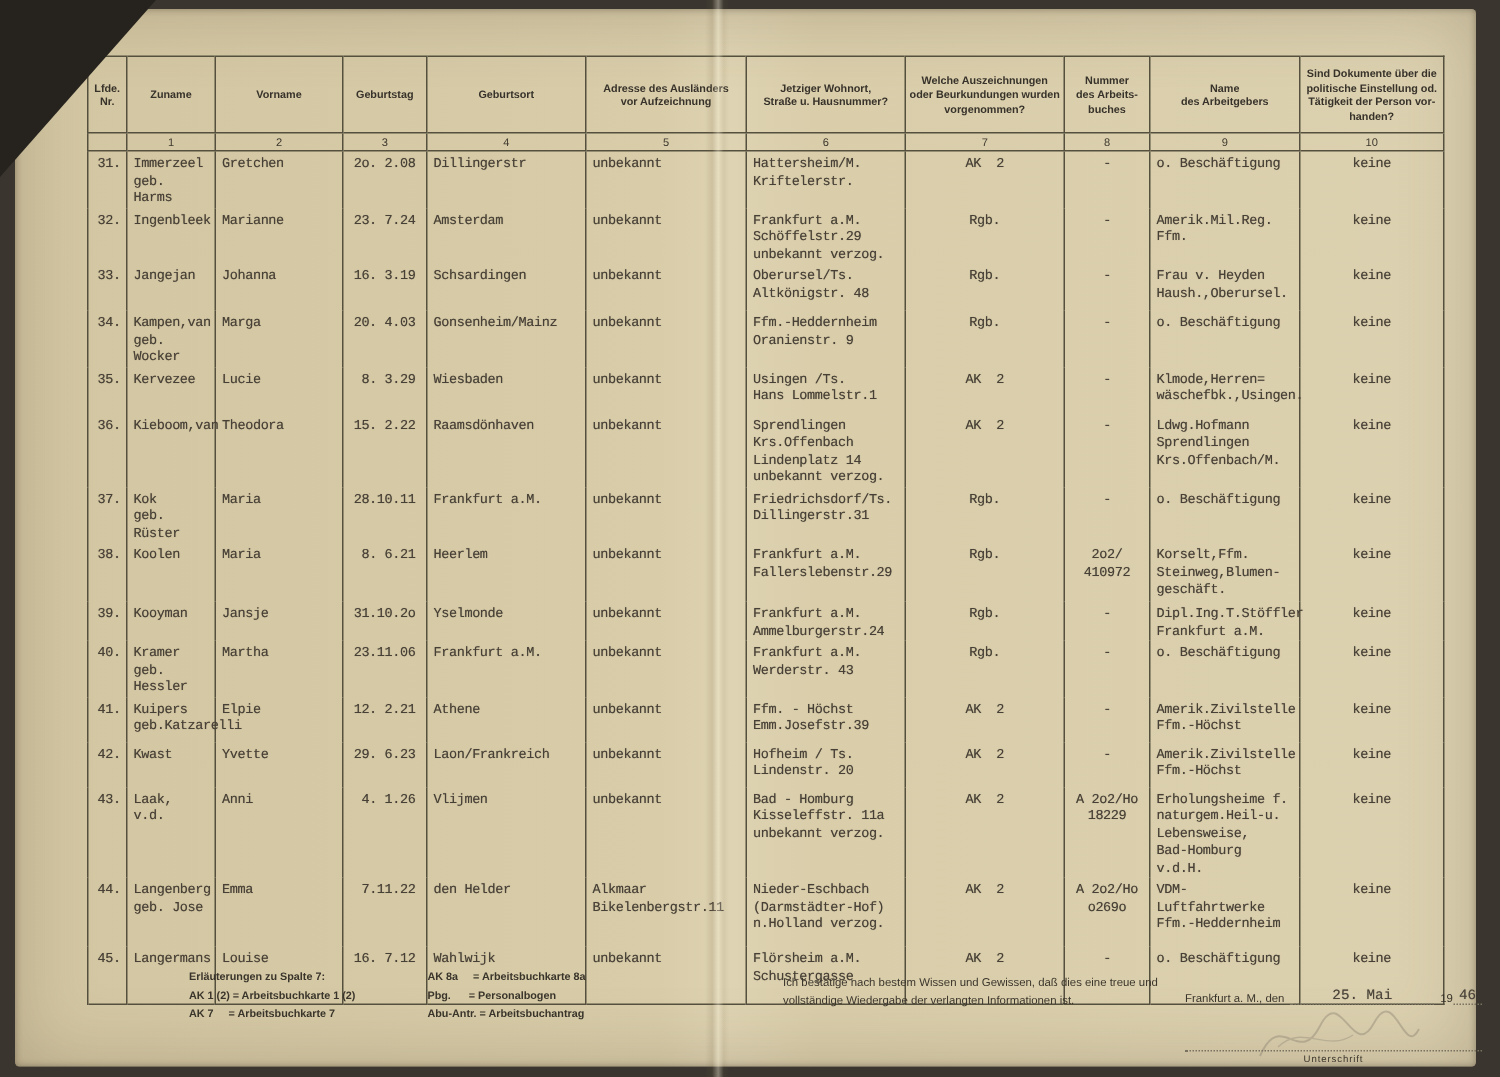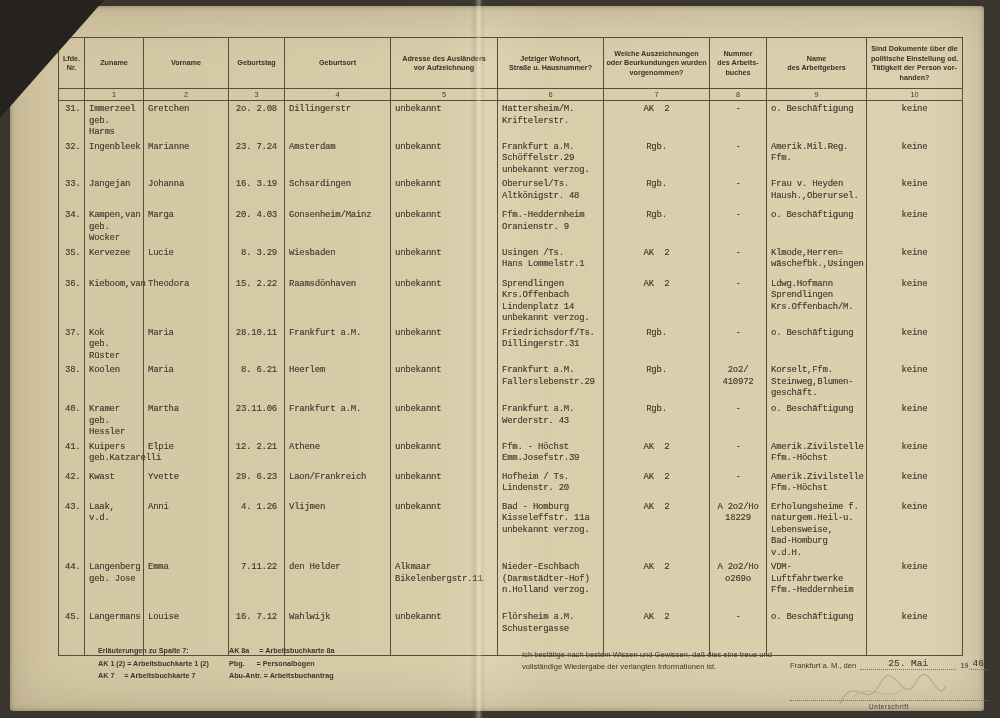--- a/index.html
+++ b/index.html
@@ -31,21 +31,21 @@
   tbody tr:nth-child(5){height:31px}  tbody tr:nth-child(6){height:46px}
   tbody tr:nth-child(7){height:31px}  tbody tr:nth-child(8){height:39px}
   tbody tr:nth-child(9){height:26px}  tbody tr:nth-child(10){height:30px}
   tbody tr:nth-child(11){height:30px} tbody tr:nth-child(12){height:30px}
   tbody tr:nth-child(13){height:50px} tbody tr:nth-child(14){height:46px}
   tbody tr:nth-child(15){height:38px}
 
   
   .legend{position:absolute;left:88px;top:640px;display:flex;gap:20px;z-index:3;}
   .legend-col{display:flex;flex-direction:column;gap:3.5px;}
-  .legend-title,.legend-line{font-size:7.2px;font-weight:bold;color:#3a352b;white-space:pre;}
+  .legend-title,.legend-line{font-size:7.2px;font-weight:bold;color:#3a352b;white-space:pre;margin-left:28px;}
   .cert{position:absolute;left:512px;top:643px;width:262px;font-size:7.6px;line-height:1.55;color:#3a352b;z-index:3;}
   .sigblock{position:absolute;left:780px;top:652px;width:198px;z-index:3;}
   .date-line{display:flex;align-items:flex-end;font-size:7.6px;color:#3a352b;white-space:nowrap;}
   .typed{font-family:"Liberation Mono",monospace;color:#4a443a;text-shadow:0 0 .5px rgba(70,60,45,.5);}
   .date-value{font-size:9.5px;border-bottom:1px dotted #7a7260;flex:1;text-align:center;margin:0 4px;}
   .year-value{font-size:9.5px;border-bottom:1px dotted #7a7260;padding:0 4px;}
   .sig-rule{border-top:1px dotted #7a7260;margin-top:30px;}
   .sig-label{text-align:center;font-size:6.4px;color:#3a352b;margin-top:2px;letter-spacing:.6px;}
   .sig-squiggle{position:absolute;left:42px;top:10px;opacity:.35;}
 </style>
@@ -229,20 +229,35 @@
 Fallerslebenstr.29</td>
             <td class="c-auszeichnung">Rgb.</td>
             <td class="c-nummer">2o2/
 410972</td>
             <td class="c-arbeitgeber">Korselt,Ffm.
 Steinweg,Blumen-
 geschäft.</td>
             <td class="c-dokumente">keine</td>
           </tr>
           <tr>
+            <td class="c-nr">39.</td>
+            <td class="c-zuname">Kooyman</td>
+            <td class="c-vorname">Jansje</td>
+            <td class="c-geburtstag">31.10.2o</td>
+            <td class="c-geburtsort">Yselmonde</td>
+            <td class="c-adresse">unbekannt</td>
+            <td class="c-wohnort">Frankfurt a.M.
+Ammelburgerstr.24</td>
+            <td class="c-auszeichnung">Rgb.</td>
+            <td class="c-nummer">-</td>
+            <td class="c-arbeitgeber">Dipl.Ing.T.Stöffler
+Frankfurt a.M.</td>
+            <td class="c-dokumente">keine</td>
+          </tr>
+          <tr>
             <td class="c-nr">40.</td>
             <td class="c-zuname">Kramer
 geb. Hessler</td>
             <td class="c-vorname">Martha</td>
             <td class="c-geburtstag">23.11.06</td>
             <td class="c-geburtsort">Frankfurt a.M.</td>
             <td class="c-adresse">unbekannt</td>
             <td class="c-wohnort">Frankfurt a.M.
 Werderstr. 43</td>
             <td class="c-auszeichnung">Rgb.</td>

